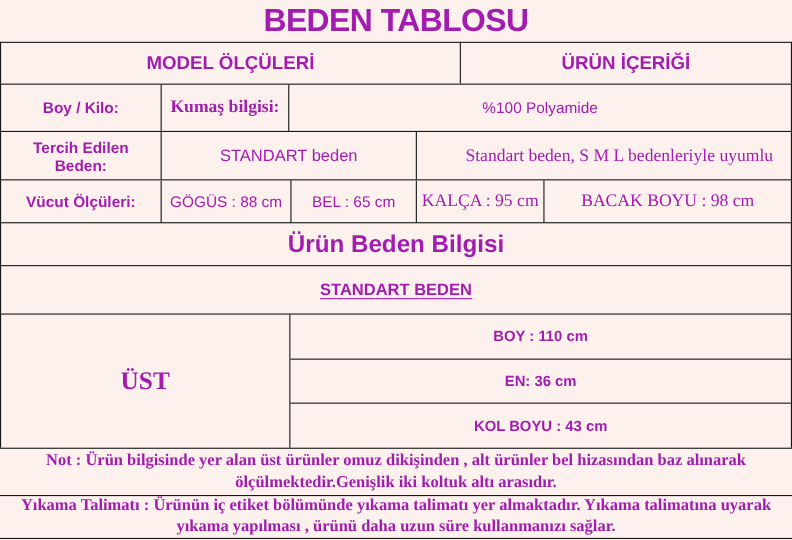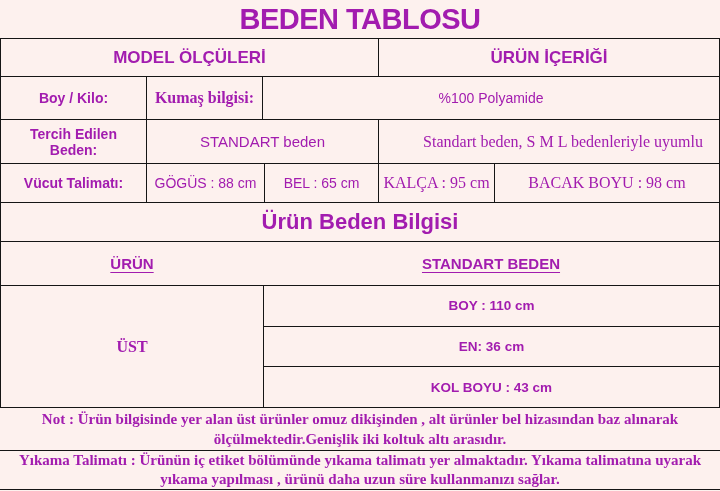--- a/index.html
+++ b/index.html
@@ -36,21 +36,21 @@
   .h-r2{height:43px;}
   .h-r3{height:44px;}
   .h-r4{height:39px;}
   .h-r5{height:39px;}
   .h-r6{height:44px;}
   .h-r7{height:122px;}
   .h-n1{height:43px;}
   .h-n2{height:40px;}
   
   .t-title{font-weight:bold;font-size:29px;letter-spacing:-0.5px;}
-  .t-hdr{font-weight:bold;font-size:17px;}
+  .t-hdr{font-weight:bold;font-size:17px;margin-left:20px;}
   .t-lab{font-weight:bold;font-size:14px;}
   .t-sans{font-size:15px;}
   .t-sans-sm{font-size:14px;}
   .t-serif{font-family:"Liberation Serif",serif;font-size:16px;}
   .t-serif-b{font-family:"Liberation Serif",serif;font-weight:bold;font-size:16px;}
   .t-ubb{font-weight:bold;font-size:22px;}
   .t-colhdr{font-weight:bold;font-size:15px;text-decoration:underline;text-underline-offset:3px;}
   .t-meas{font-weight:600;font-size:13.5px;}
   .t-note{font-family:"Liberation Serif",serif;font-weight:bold;font-size:15px;line-height:20px;}
   .note-row{display:flex;align-items:center;justify-content:center;text-align:center;box-sizing:border-box;padding:0 1px;}
@@ -78,38 +78,37 @@
     <div class="cell t-sans-sm c-right bl">%100 Polyamide</div>
   </div>
 
   <div class="row bordered bt h-r3">
     <div class="cell t-lab c-label">Tercih Edilen Beden:</div>
     <div class="cell t-sans c-val bl">STANDART beden</div>
     <div class="cell t-serif bl" style="flex:1;padding-left:32px;">Standart beden, S M L bedenleriyle uyumlu</div>
   </div>
 
   <div class="row bordered bt h-r4">
-    <div class="cell t-lab c-label">Vücut Talimatı:</div>
+    <div class="cell t-lab c-label">Vücut Ölçüleri:</div>
     <div class="cell t-sans-sm c-gogus bl">GÖGÜS : 88 cm</div>
     <div class="cell t-sans-sm c-bel bl">BEL : 65 cm</div>
     <div class="cell t-serif c-kumas bl">KALÇA : 95 cm</div>
     <div class="cell t-serif c-right bl">BACAK BOYU : 98 cm</div>
   </div>
 
   <div class="row bordered bt h-r5 cell">
     <span class="t-ubb">Ürün Beden Bilgisi</span>
   </div>
 
   <div class="row bordered bt h-r6">
-    <div class="cell t-colhdr c-urun">ÜRÜN</div>
     <div class="cell t-colhdr c-std">STANDART BEDEN</div>
   </div>
 
   <div class="row bordered bt h-r7">
-    <div class="cell t-serif-b c-urun" style="font-size:16px;">ÜST</div>
+    <div class="cell t-serif-b c-urun" style="font-size:23px;">ÜST</div>
     <div class="sub-rows bl">
       <div class="sub t-meas">BOY : 110 cm</div>
       <div class="sub t-meas">EN: 36 cm</div>
       <div class="sub t-meas">KOL BOYU : 43 cm</div>
     </div>
   </div>
 
   <div class="row bt h-n1 note-row">
     <span class="t-note">Not : Ürün bilgisinde yer alan üst ürünler omuz dikişinden , alt ürünler bel hizasından baz alınarak ölçülmektedir.Genişlik iki koltuk altı arasıdır.</span>
   </div>

